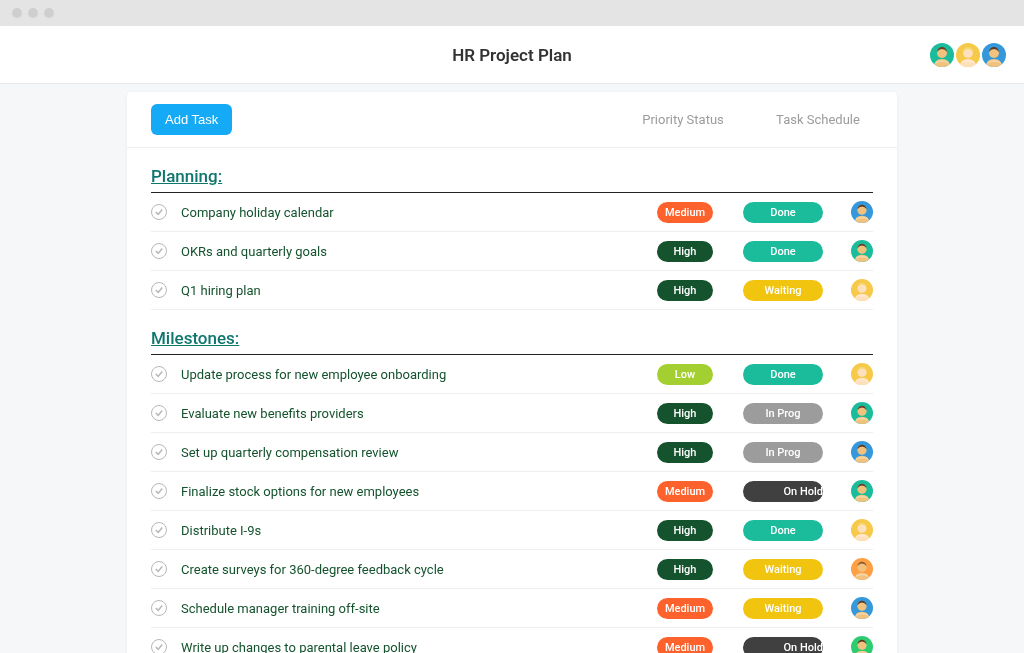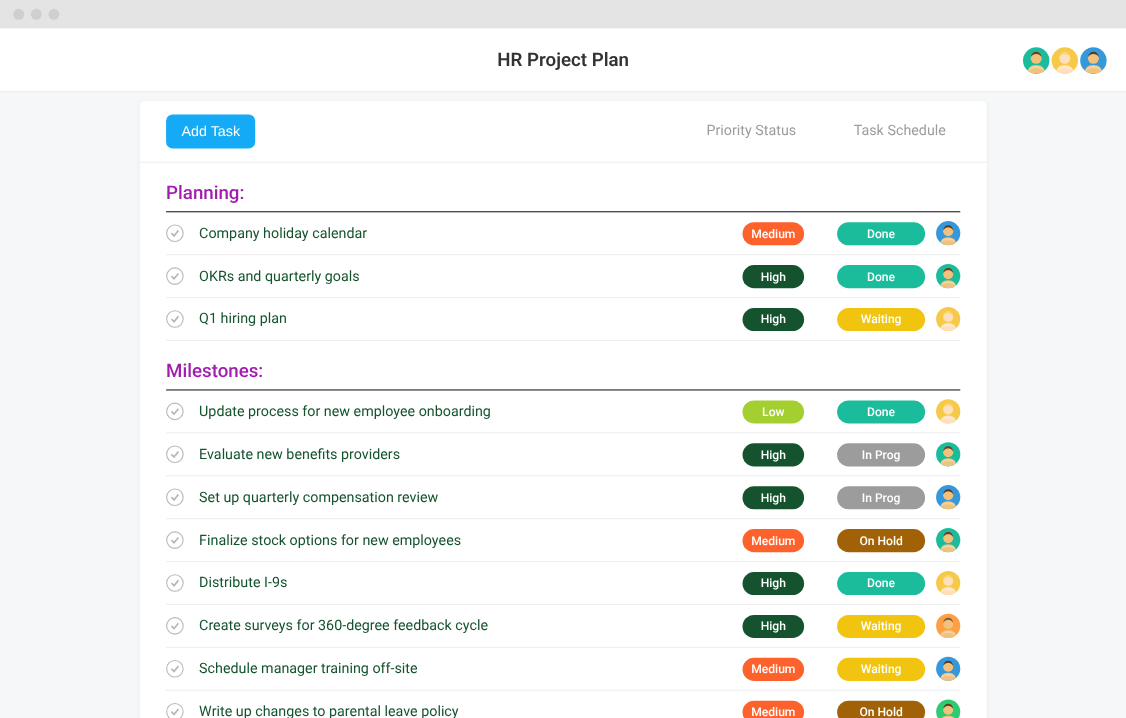--- a/index.html
+++ b/index.html
@@ -93,24 +93,25 @@
       margin-left: 30px;
     }
     .col-priority { width: 100px; text-align: center;}
     .col-progress { width: 110px; text-align: center;}
     .section {
       padding: 4px 24px 0 24px;
     }
     .section-title {
       font-size: 17px;
       font-weight: 500;
-      color: #a21caf;
+      color: #0f766e;
       padding: 14px 0 6px 0;
       border-bottom: 1.5px solid #222;
       margin-bottom: 0;
+      text-decoration: underline;
     }
     .task-row {
       display: flex;
       align-items: center;
       padding: 8px 0;
       border-bottom: 1px solid #eee;
     }
     .check-circle {
       width: 16px;
       height: 16px;
@@ -131,28 +132,28 @@
     .pill {
       display: inline-block;
       color: #fff;
       font-size: 11px;
       font-weight: 500;
       padding: 4px 0;
       border-radius: 999px;
       text-align: center;
     }
     .pill-priority { width: 56px; margin-right: 30px; }
-    .pill-status   { width: 80px; margin-right: 10px; }
+    .pill-status   { width: 80px; margin-right: 28px; }
     .p-high   { background: #14532d; }
     .p-medium { background: #fd612c; }
     .p-low    { background: #a4cf30; }
     .s-done    { background: #1abc9c; }
     .s-waiting { background: #f1c40f; }
     .s-inprog  { background: #9c9c9c; }
-    .s-onhold  { background: #a16207; }
+    .s-onhold  { background: #404040; text-align: right; }
     .row-avatar {
       width: 22px;
       height: 22px;
       flex-shrink: 0;
     }
   </style>
 </head>
 <body>
 
 <div class="window-chrome">

